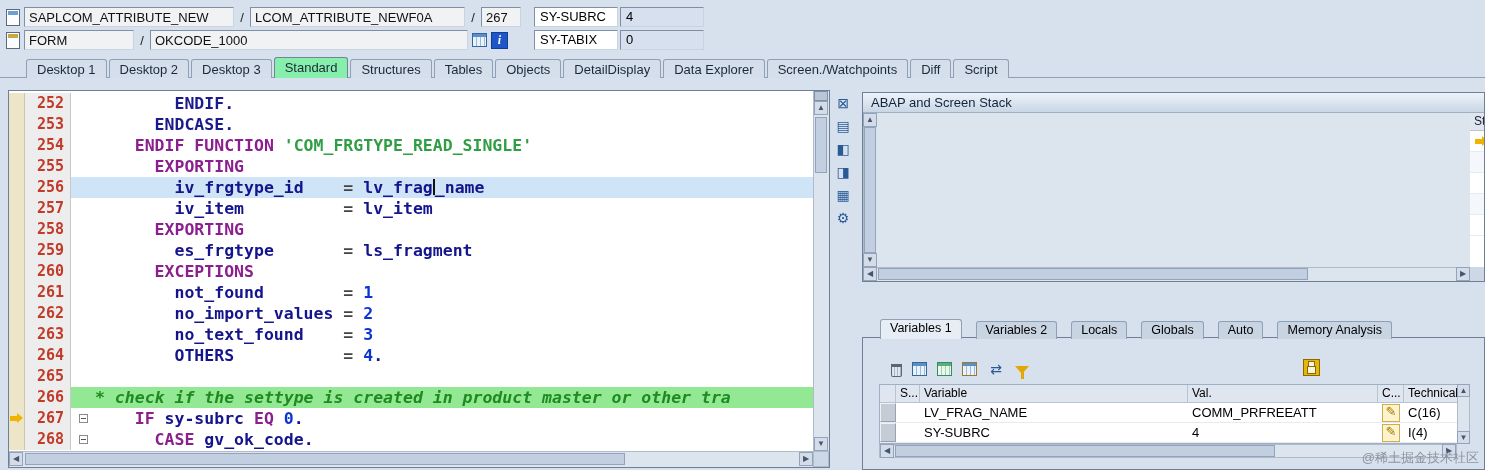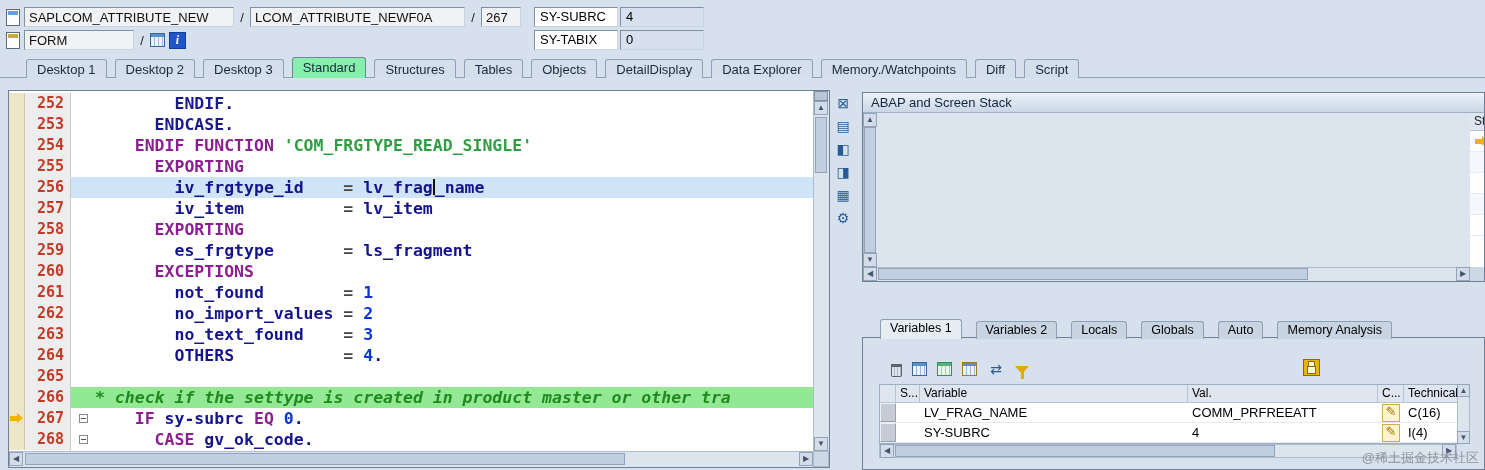--- a/index.html
+++ b/index.html
@@ -75,21 +75,21 @@
   .yarrow::after { content: ""; position: absolute; left: 8px; top: 0; width: 0; height: 0;
     border-left: 6px solid #f2b200; border-top: 5.5px solid transparent; border-bottom: 5.5px solid transparent; }
   .foldbox { display: inline-block; width: 9px; height: 9px; border: 1px solid #8a8a8a; background: #fff; position: relative; }
   .foldbox::before { content: ""; position: absolute; left: 1px; right: 1px; top: 3px; height: 1px; background: #555; }
   .pencil { color: #a07800; font-size: 13px; line-height: 14px; background: #fdf3cd; border: 1px solid #cdae4e; padding: 0 2px; }
 
   
   .tabstrip {
     position: absolute; left: 0; top: 56px; width: 1485px; height: 22px;
     border-bottom: 1px solid #8fa0b4; padding-left: 26px;
-    display: flex; align-items: flex-end; gap: 8px;
+    display: flex; align-items: flex-end; gap: 2px;
   }
   .tab {
     height: 19px; padding: 2px 10px 0; margin-bottom: -1px;
     background: #d4dfeb; border: 1px solid #8fa0b4; border-bottom: none;
     border-radius: 3px 3px 0 0; font-size: 13px; color: #1a2a3a; white-space: nowrap;
   }
   .tab.active { background: #86efac; height: 21px; border-color: #72849a; }
 
   
   .editor {
@@ -220,40 +220,41 @@
     <input class="fld w40" readonly="" value="267" style="">
     <span class="sysgroup">
       <span class="sysbox">SY-SUBRC</span>
       <span class="sysbox sysval">4</span>
     </span>
   </div>
   <div class="trow">
     <span class="icon i-page p2"></span>
     <input class="fld w110" readonly="" value="FORM" style="">
     <span class="slash">/</span>
+    <input class="fld w318" readonly="" value="OKCODE_1000" style="">
     <span class="icon i-grid"></span>
     <span class="icon i-info"></span>
     <span class="sysgroup">
       <span class="sysbox">SY-TABIX</span>
       <span class="sysbox sysval">0</span>
     </span>
   </div>
 </div>
 
 <div class="tabstrip" id="main-tabs">
     <div class="tab">Desktop 1</div>
     <div class="tab">Desktop 2</div>
     <div class="tab">Desktop 3</div>
     <div class="tab active">Standard</div>
     <div class="tab">Structures</div>
     <div class="tab">Tables</div>
     <div class="tab">Objects</div>
     <div class="tab">DetailDisplay</div>
     <div class="tab">Data Explorer</div>
-    <div class="tab">Memory./Watchpoints</div>
+    <div class="tab">Screen./Watchpoints</div>
     <div class="tab">Diff</div>
     <div class="tab">Script</div>
   </div>
 
 <div class="editor">
   <div class="ed-view" id="ed-lines">
       <div class="eline">
         <span class="strip"></span>
         <span class="lnum">252</span>
         <span class="fold"></span>

